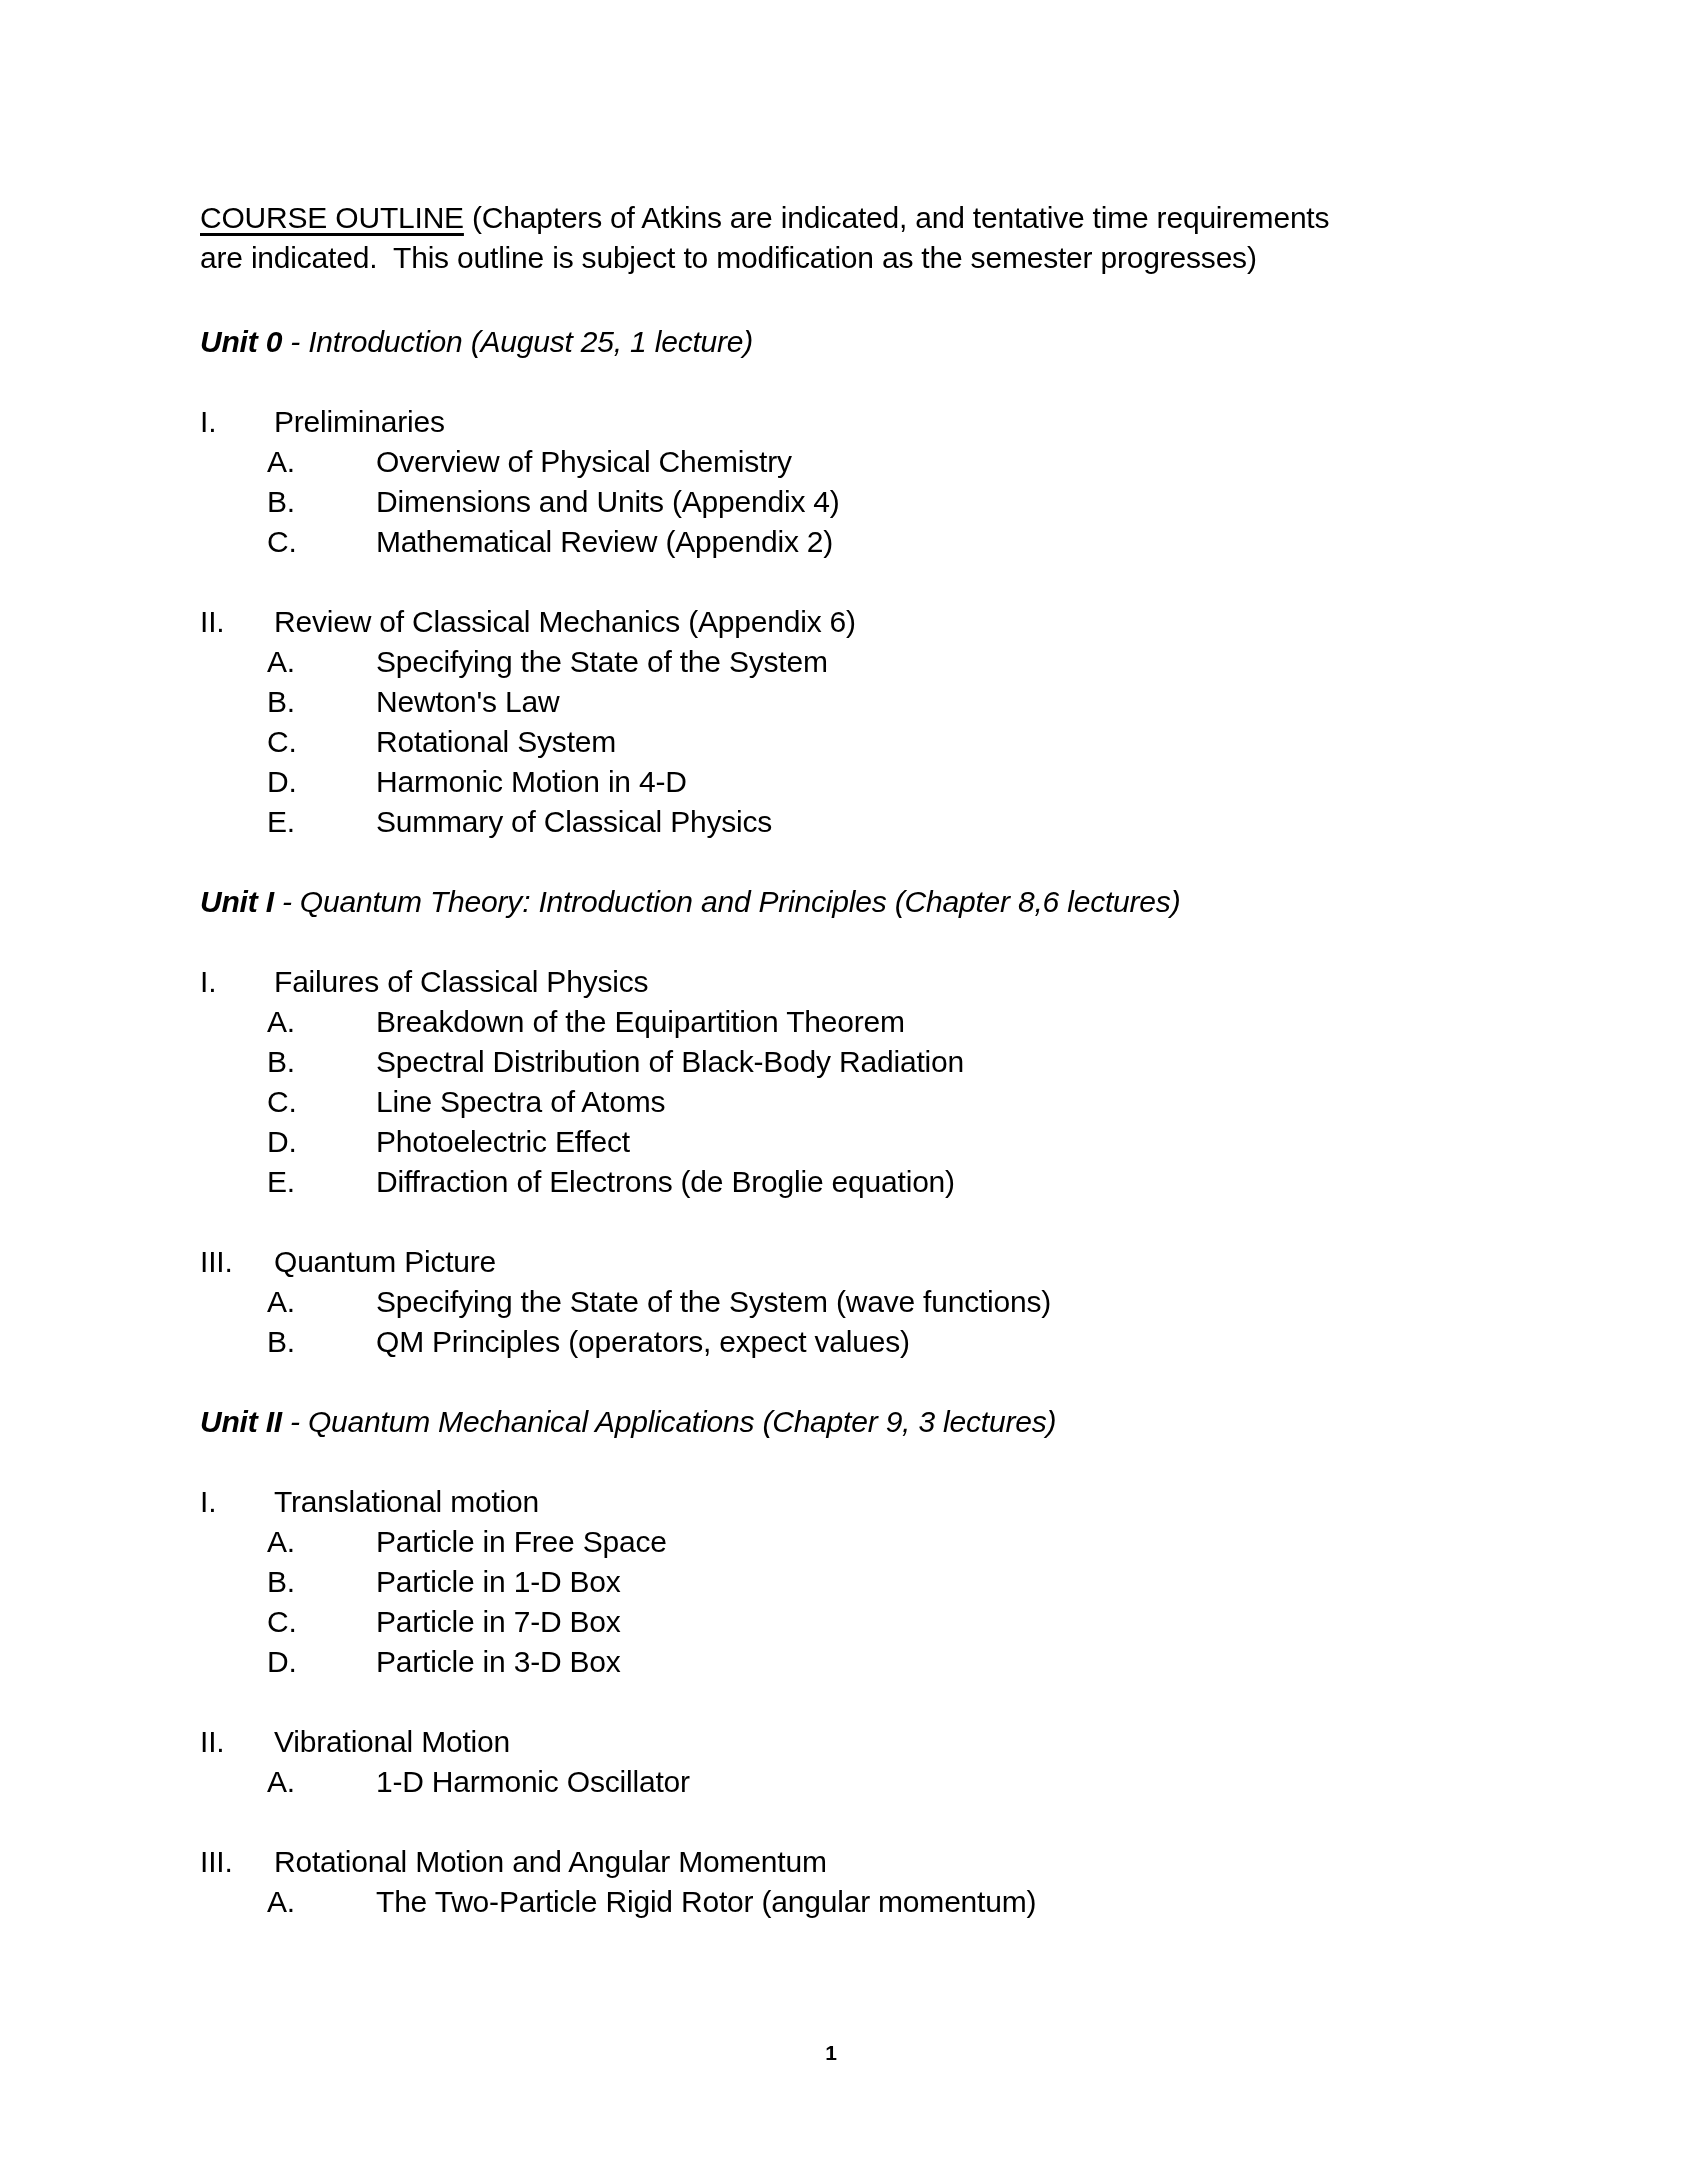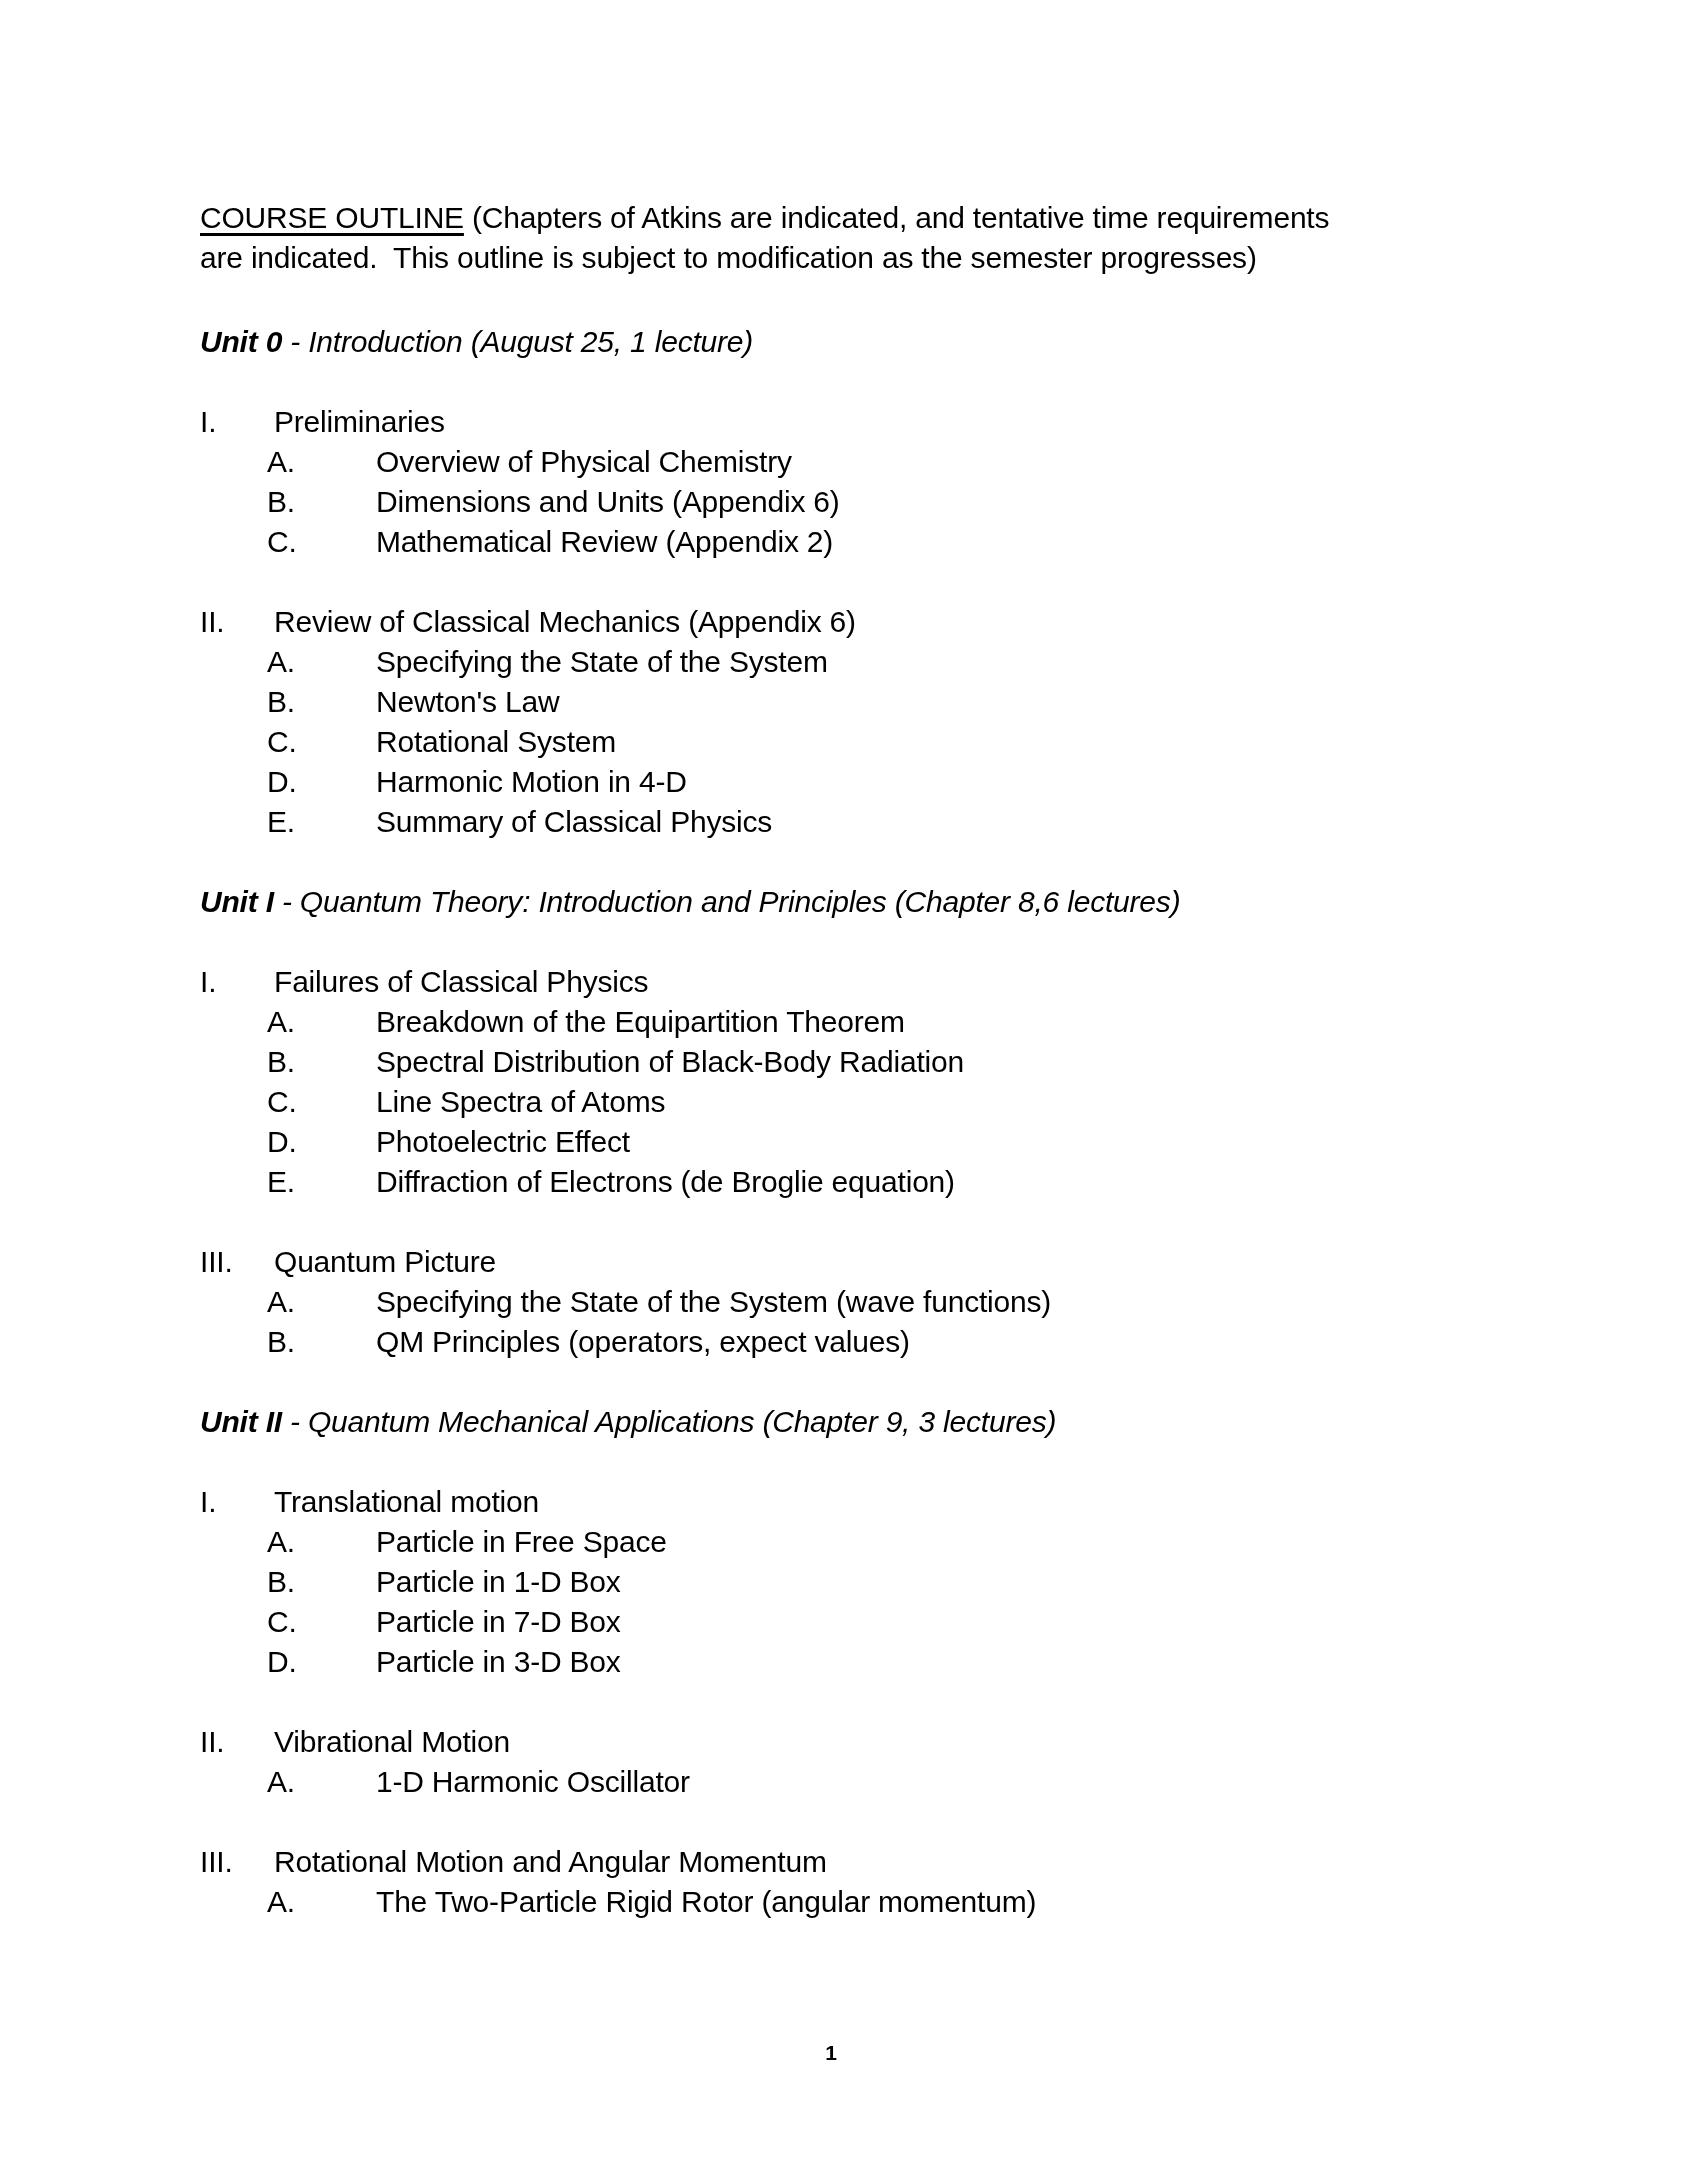--- a/index.html
+++ b/index.html
@@ -87,21 +87,21 @@
           <div class="sec-row">
             <span class="roman">I.</span>
             <span class="sec-title">Preliminaries</span>
           </div>
           <div class="item-row">
             <span class="letter">A.</span>
             <span class="item-text">Overview of Physical Chemistry</span>
           </div>
           <div class="item-row">
             <span class="letter">B.</span>
-            <span class="item-text">Dimensions and Units (Appendix 6)</span>
+            <span class="item-text">Dimensions and Units (Appendix 4)</span>
           </div>
           <div class="item-row">
             <span class="letter">C.</span>
             <span class="item-text">Mathematical Review (Appendix 2)</span>
           </div>
         </div>
         <div class="block section">
           <div class="sec-row">
             <span class="roman">II.</span>
             <span class="sec-title">Review of Classical Mechanics (Appendix 6)</span>

